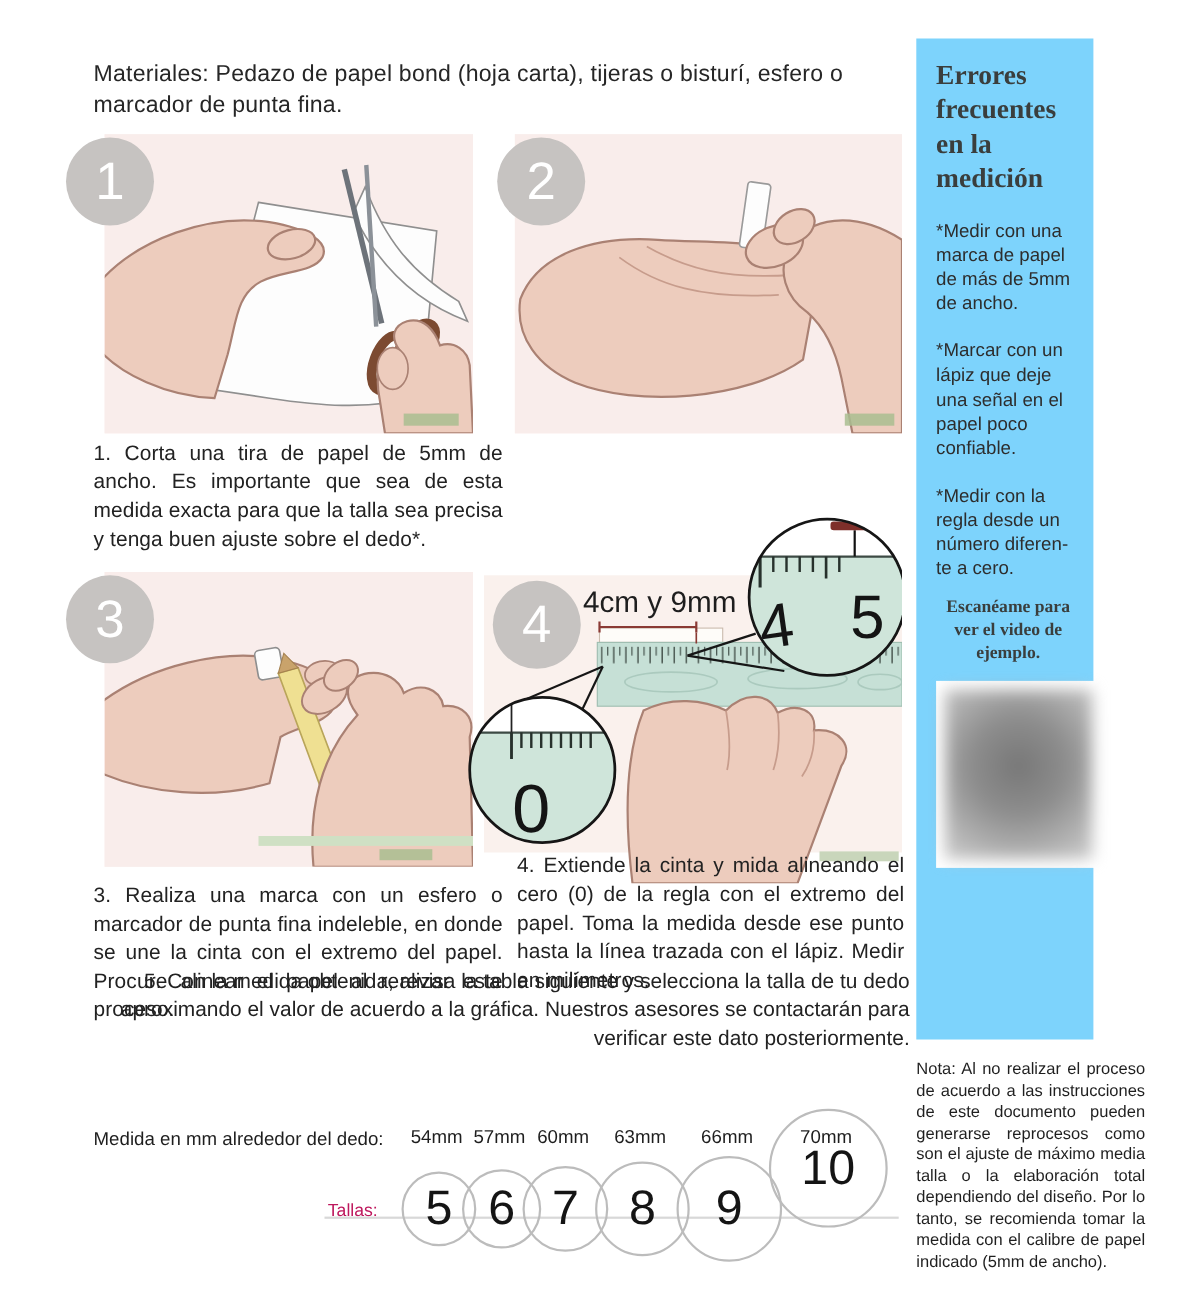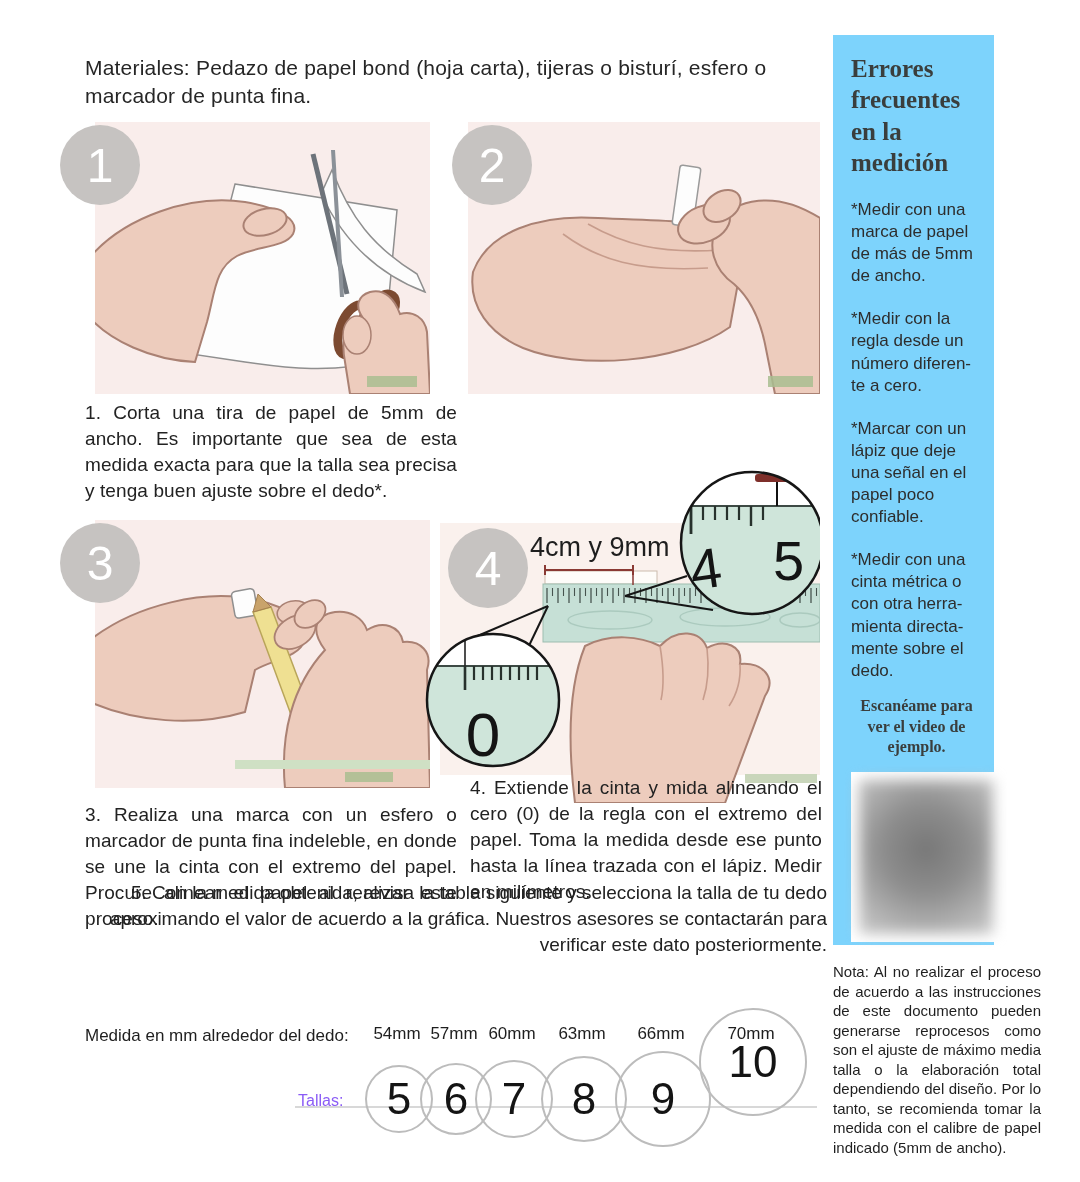--- a/index.html
+++ b/index.html
@@ -16,21 +16,21 @@
          color:#ffffff;font-size:48px;font-weight:400;z-index:5;}
   
   .caption{font-size:19px;line-height:1.37;text-align:justify;color:#222;letter-spacing:.1px;}
   #cap1{left:85px;top:400px;width:372px;}
   #cap2{left:470px;top:400px;width:352px;text-align:left;}
   #cap3{left:85px;top:802px;width:372px;}
   #cap4{left:470px;top:775px;width:352px;}
   #cap5{left:85px;top:880px;width:742px;font-size:19px;line-height:1.37;text-align:right;color:#222;}
   
   #measure-label{left:85px;top:1026px;font-size:17px;color:#1e1e1e;}
-  #tallas-label{left:298px;top:1092px;font-size:16px;color:#8b5cf6;}
+  #tallas-label{left:298px;top:1092px;font-size:16px;color:#be185d;}
   #size-line{left:295px;top:1106px;width:522px;height:2px;background:#d8d8d8;}
   .mmlab{width:70px;text-align:center;font-size:17px;color:#1e1e1e;top:1024px;}
   .szc{border:2px solid #bcbcbc;border-radius:50%;display:flex;align-items:center;justify-content:center;
        color:#141414;background:transparent;}
   .szc span{font-size:44px;}
   
   #sidebar{left:833px;top:35px;width:161px;height:910px;background:#7dd3fc;box-sizing:border-box;padding:18px 12px 0 18px;}
   #sidebar-title{font-family:"Liberation Serif","DejaVu Serif",serif;font-weight:bold;font-size:25px;line-height:1.25;color:#3a3e3d;}
   .bullet{margin-top:21px;font-size:17px;line-height:1.3;color:#2d2d2d;}
   #scan-caption{margin-top:14px;text-align:center;font-family:"Liberation Serif","DejaVu Serif",serif;
@@ -236,23 +236,22 @@
   <div class="abs szc" style="left:615px;top:1051px;width:92px;height:92px;">
       <span>9</span>
     </div>
   <div class="abs szc" style="left:699px;top:1008px;width:104px;height:104px;">
       <span>10</span>
     </div>
 
   <div id="sidebar" class="abs">
     <div id="sidebar-title">Errores frecuentes  en la medición</div>
     <div class="bullet">*Medir con una marca de papel de más de 5mm de ancho.</div>
+    <div class="bullet">*Marcar con un lápiz que deje una señal en el papel poco confiable.</div>
     <div class="bullet">*Medir con la regla desde un número diferen-te a cero.</div>
-    <div class="bullet">*Marcar con un lápiz que deje una señal en el papel poco confiable.</div>
-    <div class="bullet">*Medir con una cinta métrica o con otra herra-mienta directa-mente sobre el dedo.</div>
     <div id="scan-caption">Escanéame para ver el video de ejemplo.</div>
     <div id="qr-frame">
       <div id="qr-blur"></div>
     </div>
   </div>
 
   <div id="note" class="abs">Nota: Al no realizar el proceso de acuerdo a las instrucciones de este documento pueden generarse reprocesos como son el ajuste de máximo media talla o la elaboración total dependiendo del diseño. Por lo tanto, se recomienda tomar la medida con el calibre de papel indicado (5mm de ancho).</div>
 
 </div>
 

